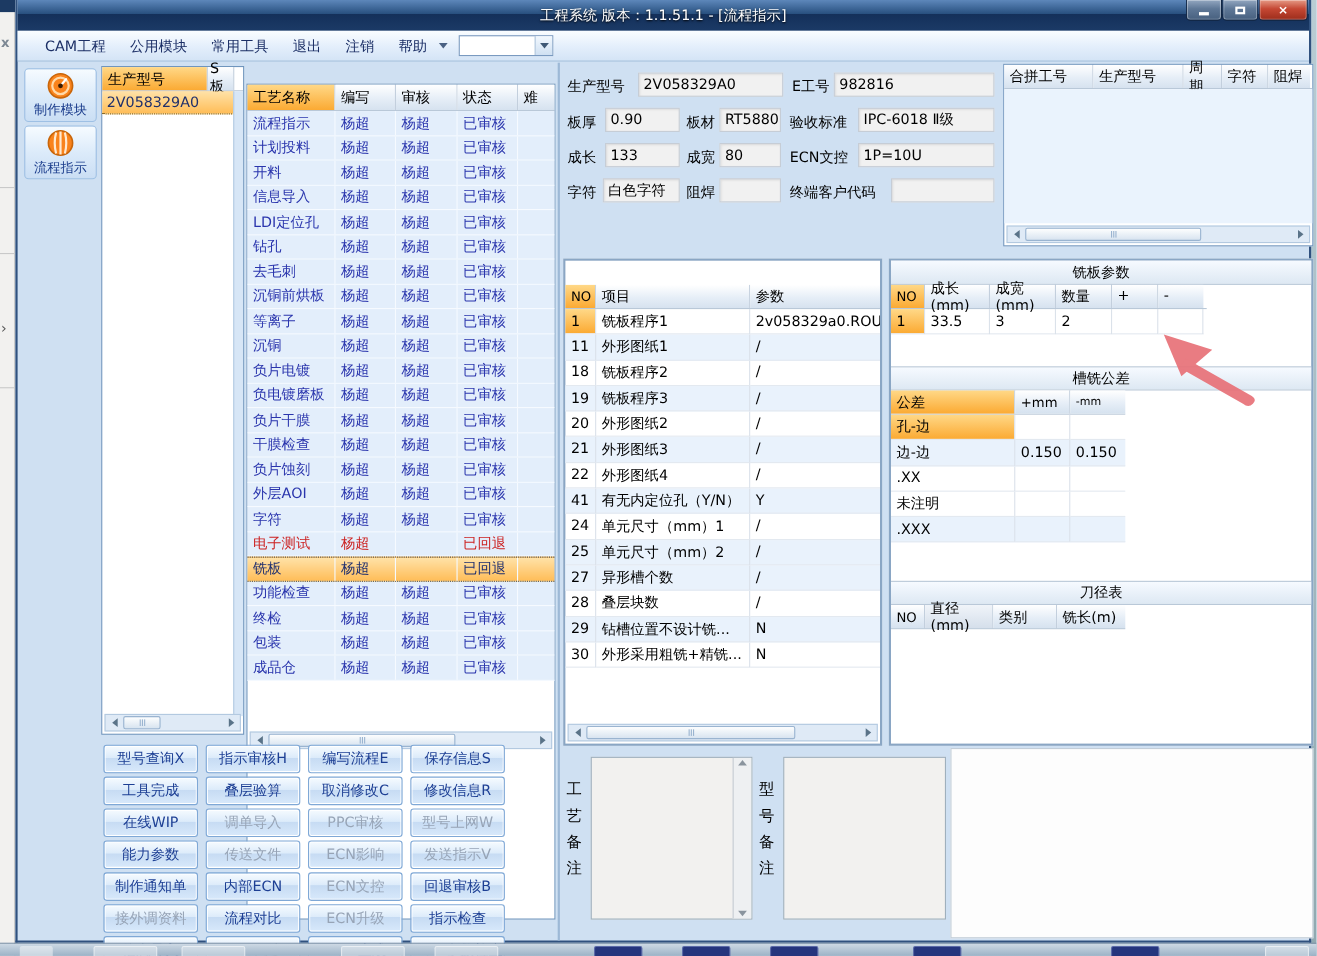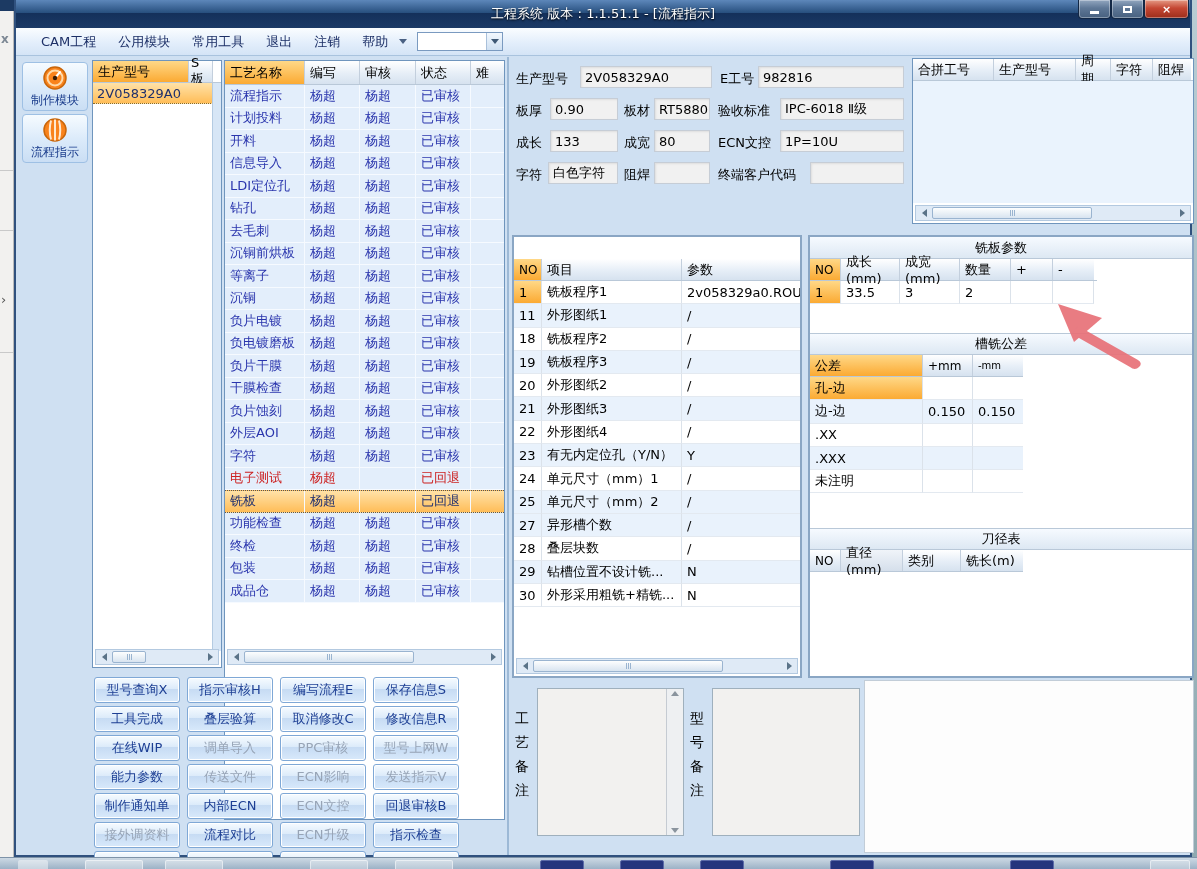--- a/index.html
+++ b/index.html
@@ -193,21 +193,21 @@
             <i></i>
             <i></i>
             <i></i>
           </div>
         <span class="hs-btn" style="margin-left:auto;">
             <i class="tri-r"></i>
           </span>
       </div>
     </div>
 
-    <div class="panel" style="left:208px;top:60px;width:281px;height:760px;">
+    <div class="panel" style="left:208px;top:76px;width:281px;height:760px;">
       <div class="thead" style="left:0;top:0;width:100%;height:24px;">
         <div class="th hdr-orange" style="width:80px;">工艺名称</div>
         <div class="th hdr-gray" style="width:55px;">编写</div>
         <div class="th hdr-gray" style="width:56px;">审核</div>
         <div class="th hdr-gray" style="width:55px;">状态</div>
         <div class="th hdr-gray" style="width:33px;border-right:none;">难</div>
       </div>
       <div id="process-rows" style="position:absolute;left:0;top:24px;width:100%;">
           <div class="prow">
             <div class="pcell pc0">流程指示</div>
@@ -498,21 +498,21 @@
             <div class="gcell" style="width: 28px;">21</div>
             <div class="gcell" style="width: 140px;">外形图纸3</div>
             <div class="gcell" style="width: 118px; border-right: none;">/</div>
           </div>
           <div class="grid-row">
             <div class="gcell" style="width: 28px;">22</div>
             <div class="gcell" style="width: 140px;">外形图纸4</div>
             <div class="gcell" style="width: 118px; border-right: none;">/</div>
           </div>
           <div class="grid-row alt">
-            <div class="gcell" style="width: 28px;">23</div>
+            <div class="gcell" style="width: 28px;">41</div>
             <div class="gcell" style="width: 140px;">有无内定位孔（Y/N）</div>
             <div class="gcell" style="width: 118px; border-right: none;">Y</div>
           </div>
           <div class="grid-row">
             <div class="gcell" style="width: 28px;">24</div>
             <div class="gcell" style="width: 140px;">单元尺寸（mm）1</div>
             <div class="gcell" style="width: 118px; border-right: none;">/</div>
           </div>
           <div class="grid-row alt">
             <div class="gcell" style="width: 28px;">25</div>
@@ -592,27 +592,27 @@
           <div class="grid-row alt">
             <div class="gcell" style="width: 113px;">边-边</div>
             <div class="gcell" style="width: 50px;">0.150</div>
             <div class="gcell" style="width: 50px; border-right: none;">0.150</div>
           </div>
           <div class="grid-row">
             <div class="gcell" style="width: 113px;">.XX</div>
             <div class="gcell" style="width: 50px;"></div>
             <div class="gcell" style="width: 50px; border-right: none;"></div>
           </div>
-          <div class="grid-row alt">
-            <div class="gcell" style="width: 113px;">.XXX</div>
+          <div class="grid-row">
+            <div class="gcell" style="width: 113px;">未注明</div>
             <div class="gcell" style="width: 50px;"></div>
             <div class="gcell" style="width: 50px; border-right: none;"></div>
           </div>
-          <div class="grid-row">
-            <div class="gcell" style="width: 113px;">未注明</div>
+          <div class="grid-row alt">
+            <div class="gcell" style="width: 113px;">.XXX</div>
             <div class="gcell" style="width: 50px;"></div>
             <div class="gcell" style="width: 50px; border-right: none;"></div>
           </div>
         </div>
 
       <div class="tbl-title" style="top:291px;border-top:1px solid #b9c8d8;">刀径表</div>
       <div class="thead" style="left:0;top:313px;width:213px;height:22px;">
         <div class="th hdr-gray" style="width:31px;font-size:12px;">NO</div>
         <div class="th hdr-gray" style="width:62px;background:linear-gradient(#f0f4f9,#d5dfeb);">直径(mm)</div>
         <div class="th hdr-gray" style="width:58px;">类别</div>

